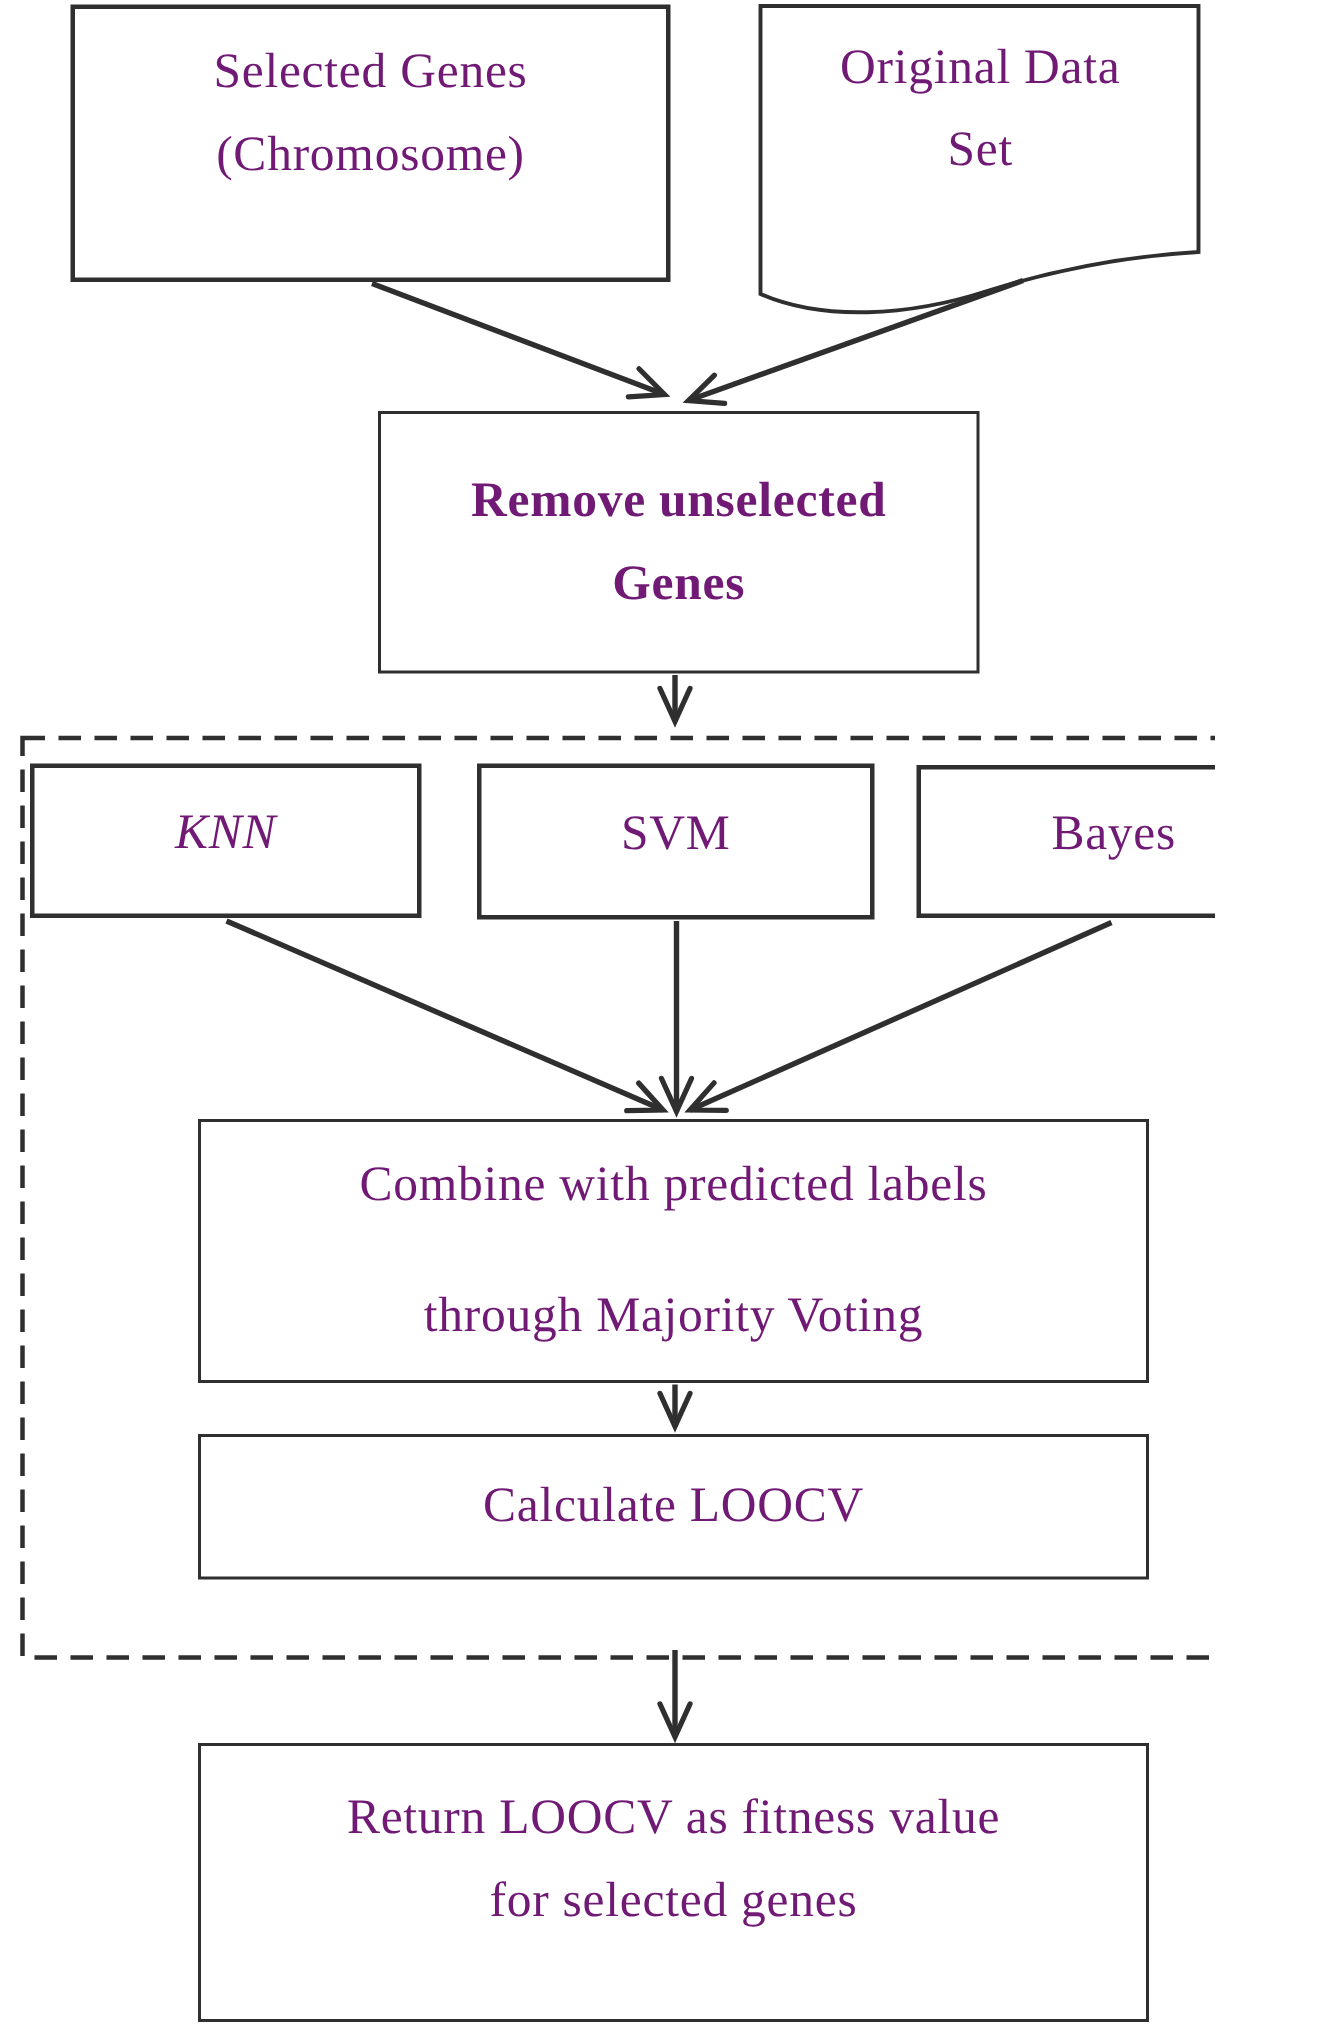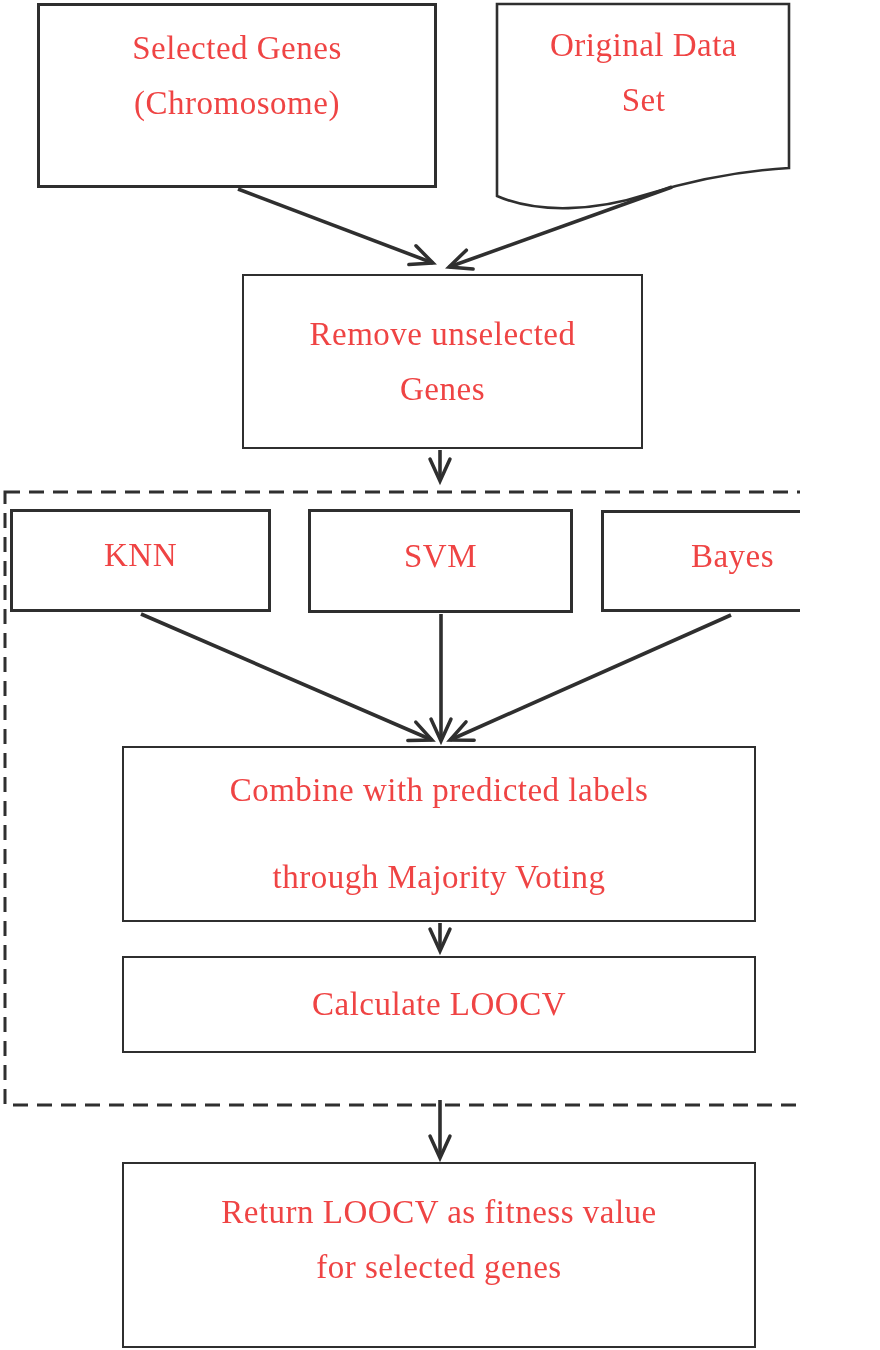--- a/index.html
+++ b/index.html
@@ -1,44 +1,45 @@
 <!DOCTYPE html>
 <html><head>
 <meta charset="utf-8">
 <style>
   html,body{margin:0;padding:0;background:#ffffff;}
   .canvas{
     position:relative;
     width:800px;height:1350px;
     background:#ffffff;
     font-family:"Liberation Serif","DejaVu Serif",serif;
-    color:#ef4444;
+    color:#701a75;
     overflow:hidden;
+    margin-left:10px;
   }
   .node{
     position:absolute;
     box-sizing:border-box;
     display:flex;
     flex-direction:column;
     align-items:center;
     justify-content:center;
     text-align:center;
     font-size:33px;
     line-height:55px;
     letter-spacing:0.5px;
     background:transparent;
   }
   .node span{display:block;white-space:nowrap;}
   .b3{border:3px solid #2f2f2f;}
   .b2{border:2px solid #2f2f2f;}
   .noborder{border:none;}
   #n-selected{left:37px;top:3px;width:400px;height:185px;padding-bottom:40px;}
   #n-original{left:497px;top:3px;width:293px;height:140px;}
-  #n-remove{left:242px;top:274px;width:401px;height:175px;}
-  #n-knn{left:10px;top:509px;width:261px;height:103px;padding-bottom:10px;}
+  #n-remove{left:242px;top:274px;width:401px;height:175px;font-weight:bold;}
+  #n-knn{left:10px;top:509px;width:261px;height:103px;padding-bottom:10px;font-style:italic;}
   #n-svm{left:308px;top:509px;width:265px;height:104px;padding-bottom:10px;}
   #n-bayes{left:601px;top:510px;width:263px;height:102px;padding-bottom:10px;text-align:right;}
   #n-combine{left:122px;top:746px;width:634px;height:176px;gap:32px;}
   #n-calculate{left:122px;top:956px;width:634px;height:97px;}
   #n-return{left:122px;top:1162px;width:634px;height:186px;padding-bottom:30px;}
   svg.layer{
     position:absolute;left:0;top:0;
     pointer-events:none;
   }
 </style>

